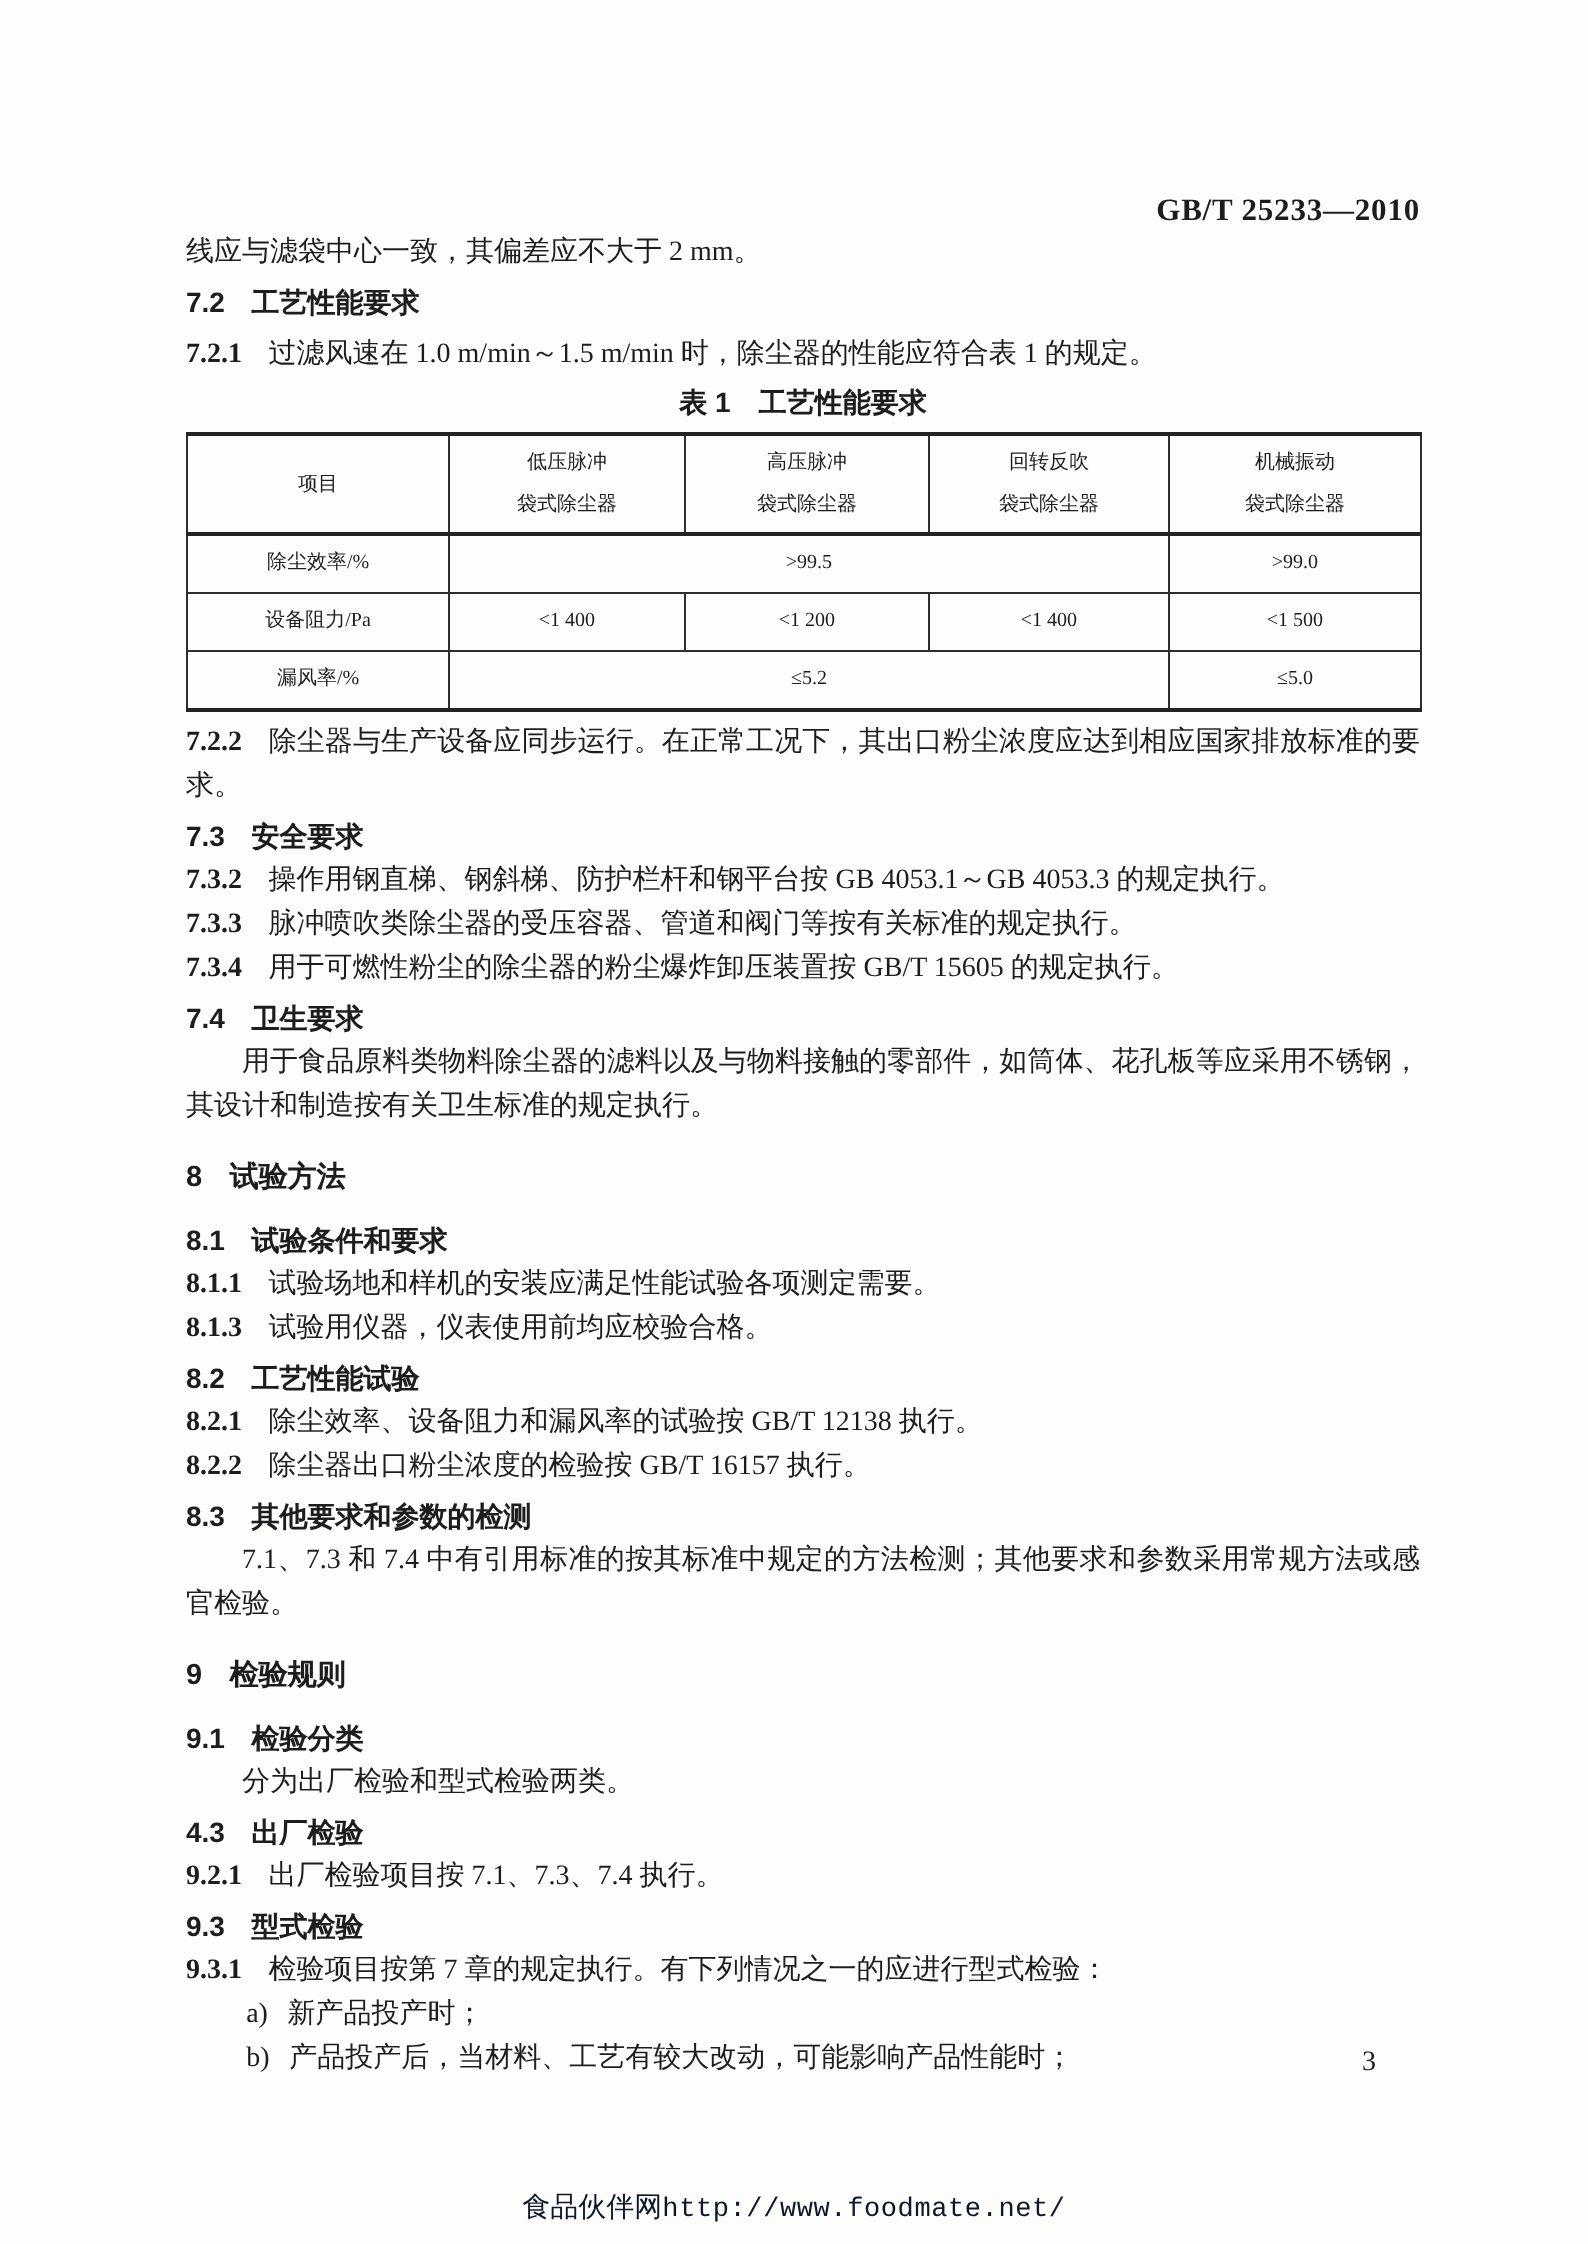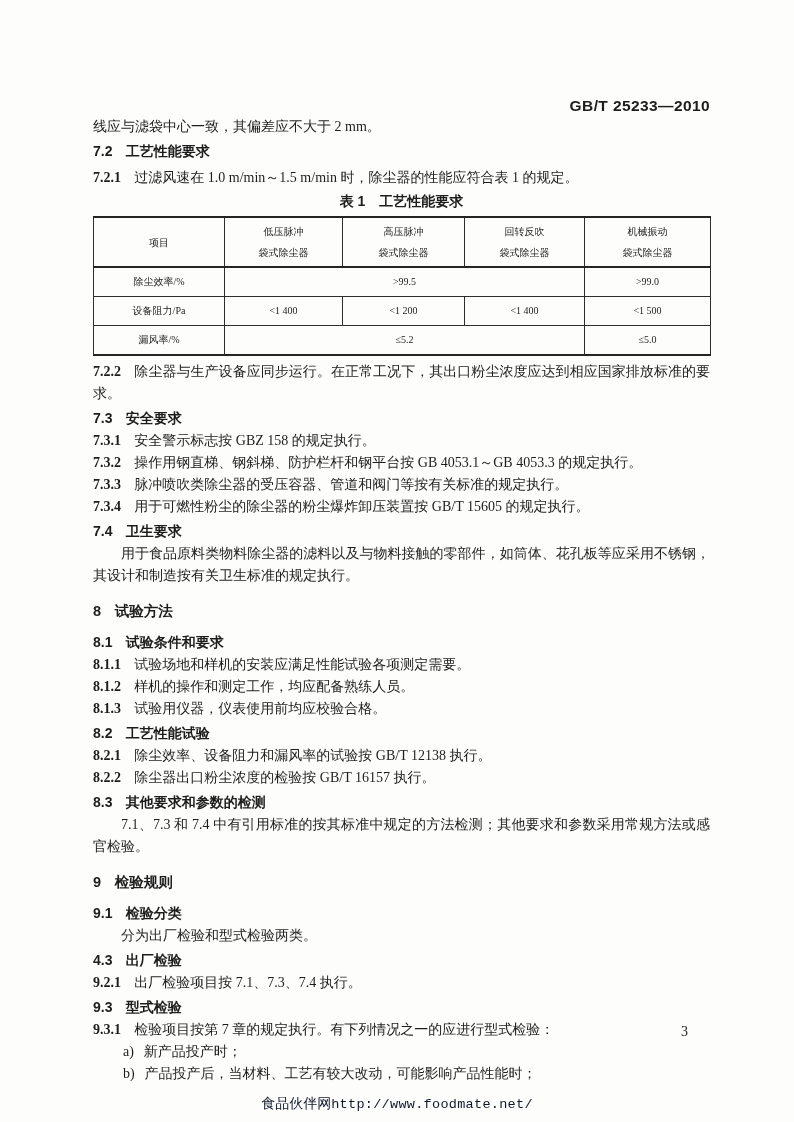--- a/index.html
+++ b/index.html
@@ -4,21 +4,21 @@
 <style>
   html,body { margin:0; padding:0; background:#ffffff; }
   .page {
     position:relative; width:794px; height:1122px; background:#fdfdfc;
     font-family:"Liberation Serif","DejaVu Serif",serif; color:#1d1d1d;
     overflow:hidden;
   }
   .header-code {
     position:absolute; top:97px; right:84px;
     font-weight:bold; font-size:15.5px; letter-spacing:0.4px;
-    font-family:Liberation Sans, sans-serif;
+    font-family:Liberation Serif, serif;
   }
   .content { position:absolute; left:93px; top:116px; width:617px; }
   .content p { margin:0; font-size:14px; line-height:22px; text-align:justify; }
   .h {
     font-family:"Liberation Sans","DejaVu Sans",sans-serif;
     font-weight:bold; text-align:left !important;
   }
   .chapter { margin-top:13px !important; margin-bottom:9px !important; font-size:14.5px !important; }
   .sub { margin-top:2px !important; margin-bottom:1px !important; }
   .num { font-weight:bold; margin-right:0.95em; }
@@ -109,33 +109,31 @@
           <td>漏风率/%</td>
           <td colspan="3">≤5.2</td>
           <td>≤5.0</td>
         </tr>
       </tbody>
     </table>
 
     <p style="margin-top:4px"><span class="num">7.2.2</span><span>除尘器与生产设备应同步运行。在正常工况下，其出口粉尘浓度应达到相应国家排放标准的要求。</span></p>
 
     <p class="h sub"><span class="num">7.3</span><span>安全要求</span></p>
-    <p><span class="num">7.3.1</span><span>安全警示标志按 GBZ 158 的规定执行。</span></p>
     <p><span class="num">7.3.2</span><span>操作用钢直梯、钢斜梯、防护栏杆和钢平台按 GB 4053.1～GB 4053.3 的规定执行。</span></p>
     <p><span class="num">7.3.3</span><span>脉冲喷吹类除尘器的受压容器、管道和阀门等按有关标准的规定执行。</span></p>
     <p><span class="num">7.3.4</span><span>用于可燃性粉尘的除尘器的粉尘爆炸卸压装置按 GB/T 15605 的规定执行。</span></p>
 
     <p class="h sub"><span class="num">7.4</span><span>卫生要求</span></p>
     <p class="indent">用于食品原料类物料除尘器的滤料以及与物料接触的零部件，如筒体、花孔板等应采用不锈钢，其设计和制造按有关卫生标准的规定执行。</p>
 
     <p class="h chapter"><span class="num">8</span><span>试验方法</span></p>
 
     <p class="h sub"><span class="num">8.1</span><span>试验条件和要求</span></p>
     <p><span class="num">8.1.1</span><span>试验场地和样机的安装应满足性能试验各项测定需要。</span></p>
-    <p><span class="num">8.1.2</span><span>样机的操作和测定工作，均应配备熟练人员。</span></p>
     <p><span class="num">8.1.3</span><span>试验用仪器，仪表使用前均应校验合格。</span></p>
 
     <p class="h sub"><span class="num">8.2</span><span>工艺性能试验</span></p>
     <p><span class="num">8.2.1</span><span>除尘效率、设备阻力和漏风率的试验按 GB/T 12138 执行。</span></p>
     <p><span class="num">8.2.2</span><span>除尘器出口粉尘浓度的检验按 GB/T 16157 执行。</span></p>
 
     <p class="h sub"><span class="num">8.3</span><span>其他要求和参数的检测</span></p>
     <p class="indent">7.1、7.3 和 7.4 中有引用标准的按其标准中规定的方法检测；其他要求和参数采用常规方法或感官检验。</p>
 
     <p class="h chapter"><span class="num">9</span><span>检验规则</span></p>

